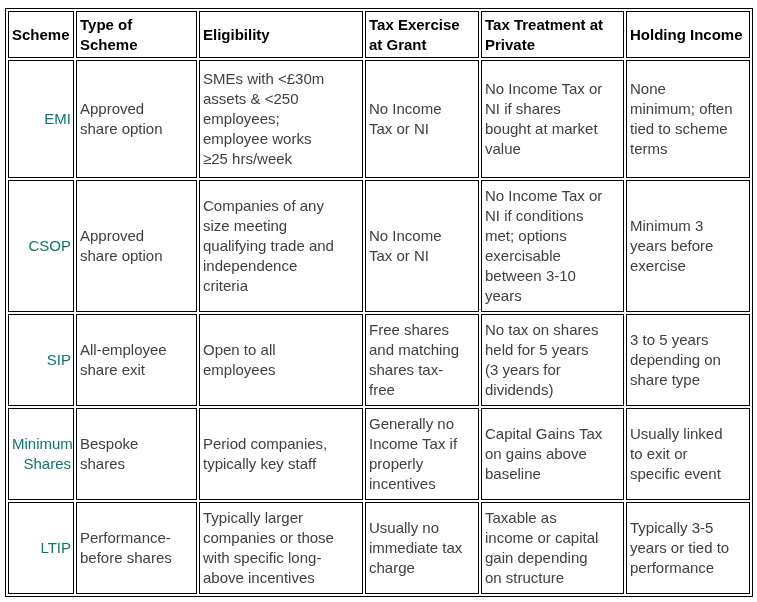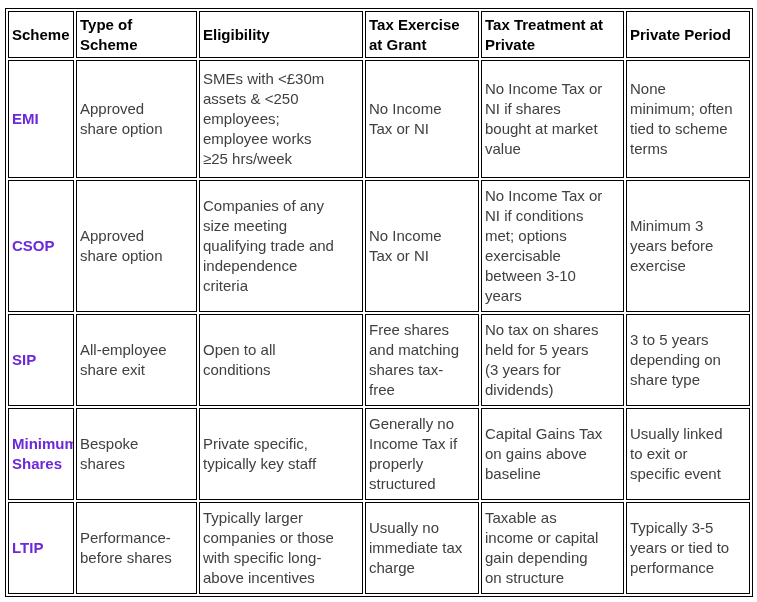--- a/index.html
+++ b/index.html
@@ -38,22 +38,23 @@
   }
   .scheme-table th {
     font-weight: bold;
     color: #000000;
   }
   .scheme-table td {
     font-weight: normal;
     color: #404040;
   }
   .scheme-table td.scheme-name {
-    font-weight: bold;
-    color: #6d28d9;
+    font-weight: normal;
+    color: #0f766e;
+    text-align: right;
   }
   tr.hdr   { height: 47px; }
   tr.r-emi { height: 118px; }
   tr.r-csop{ height: 132px; }
   tr.r-sip { height: 92px; }
   tr.r-gs  { height: 92px; }
   tr.r-ltip{ height: 92px; }
   col.c1 { width: 66px; }
   col.c2 { width: 121px; }
   col.c3 { width: 164px; }
@@ -77,21 +78,21 @@
     <thead>
       <tr class="hdr">
         <th>Scheme</th>
         <th>Type of
 Scheme</th>
         <th>Eligibility</th>
         <th>Tax Exercise
 at Grant</th>
         <th>Tax Treatment at
 Private</th>
-        <th>Private Period</th>
+        <th>Holding Income</th>
       </tr>
     </thead>
     <tbody>
       <tr class="r-emi">
         <td class="scheme-name">EMI</td>
         <td>Approved
 share option</td>
         <td>SMEs with &lt;£30m
 assets &amp; &lt;250
 employees;
@@ -127,44 +128,44 @@
 years</td>
         <td>Minimum 3
 years before
 exercise</td>
       </tr>
       <tr class="r-sip">
         <td class="scheme-name">SIP</td>
         <td>All-employee
 share exit</td>
         <td>Open to all
-conditions</td>
+employees</td>
         <td>Free shares
 and matching
 shares tax-
 free</td>
         <td>No tax on shares
 held for 5 years
 (3 years for
 dividends)</td>
         <td>3 to 5 years
 depending on
 share type</td>
       </tr>
       <tr class="r-gs">
         <td class="scheme-name">Minimum
 Shares</td>
         <td>Bespoke
 shares</td>
-        <td>Private specific,
+        <td>Period companies,
 typically key staff</td>
         <td>Generally no
 Income Tax if
 properly
-structured</td>
+incentives</td>
         <td>Capital Gains Tax
 on gains above
 baseline</td>
         <td>Usually linked
 to exit or
 specific event</td>
       </tr>
       <tr class="r-ltip">
         <td class="scheme-name">LTIP</td>
         <td>Performance-

